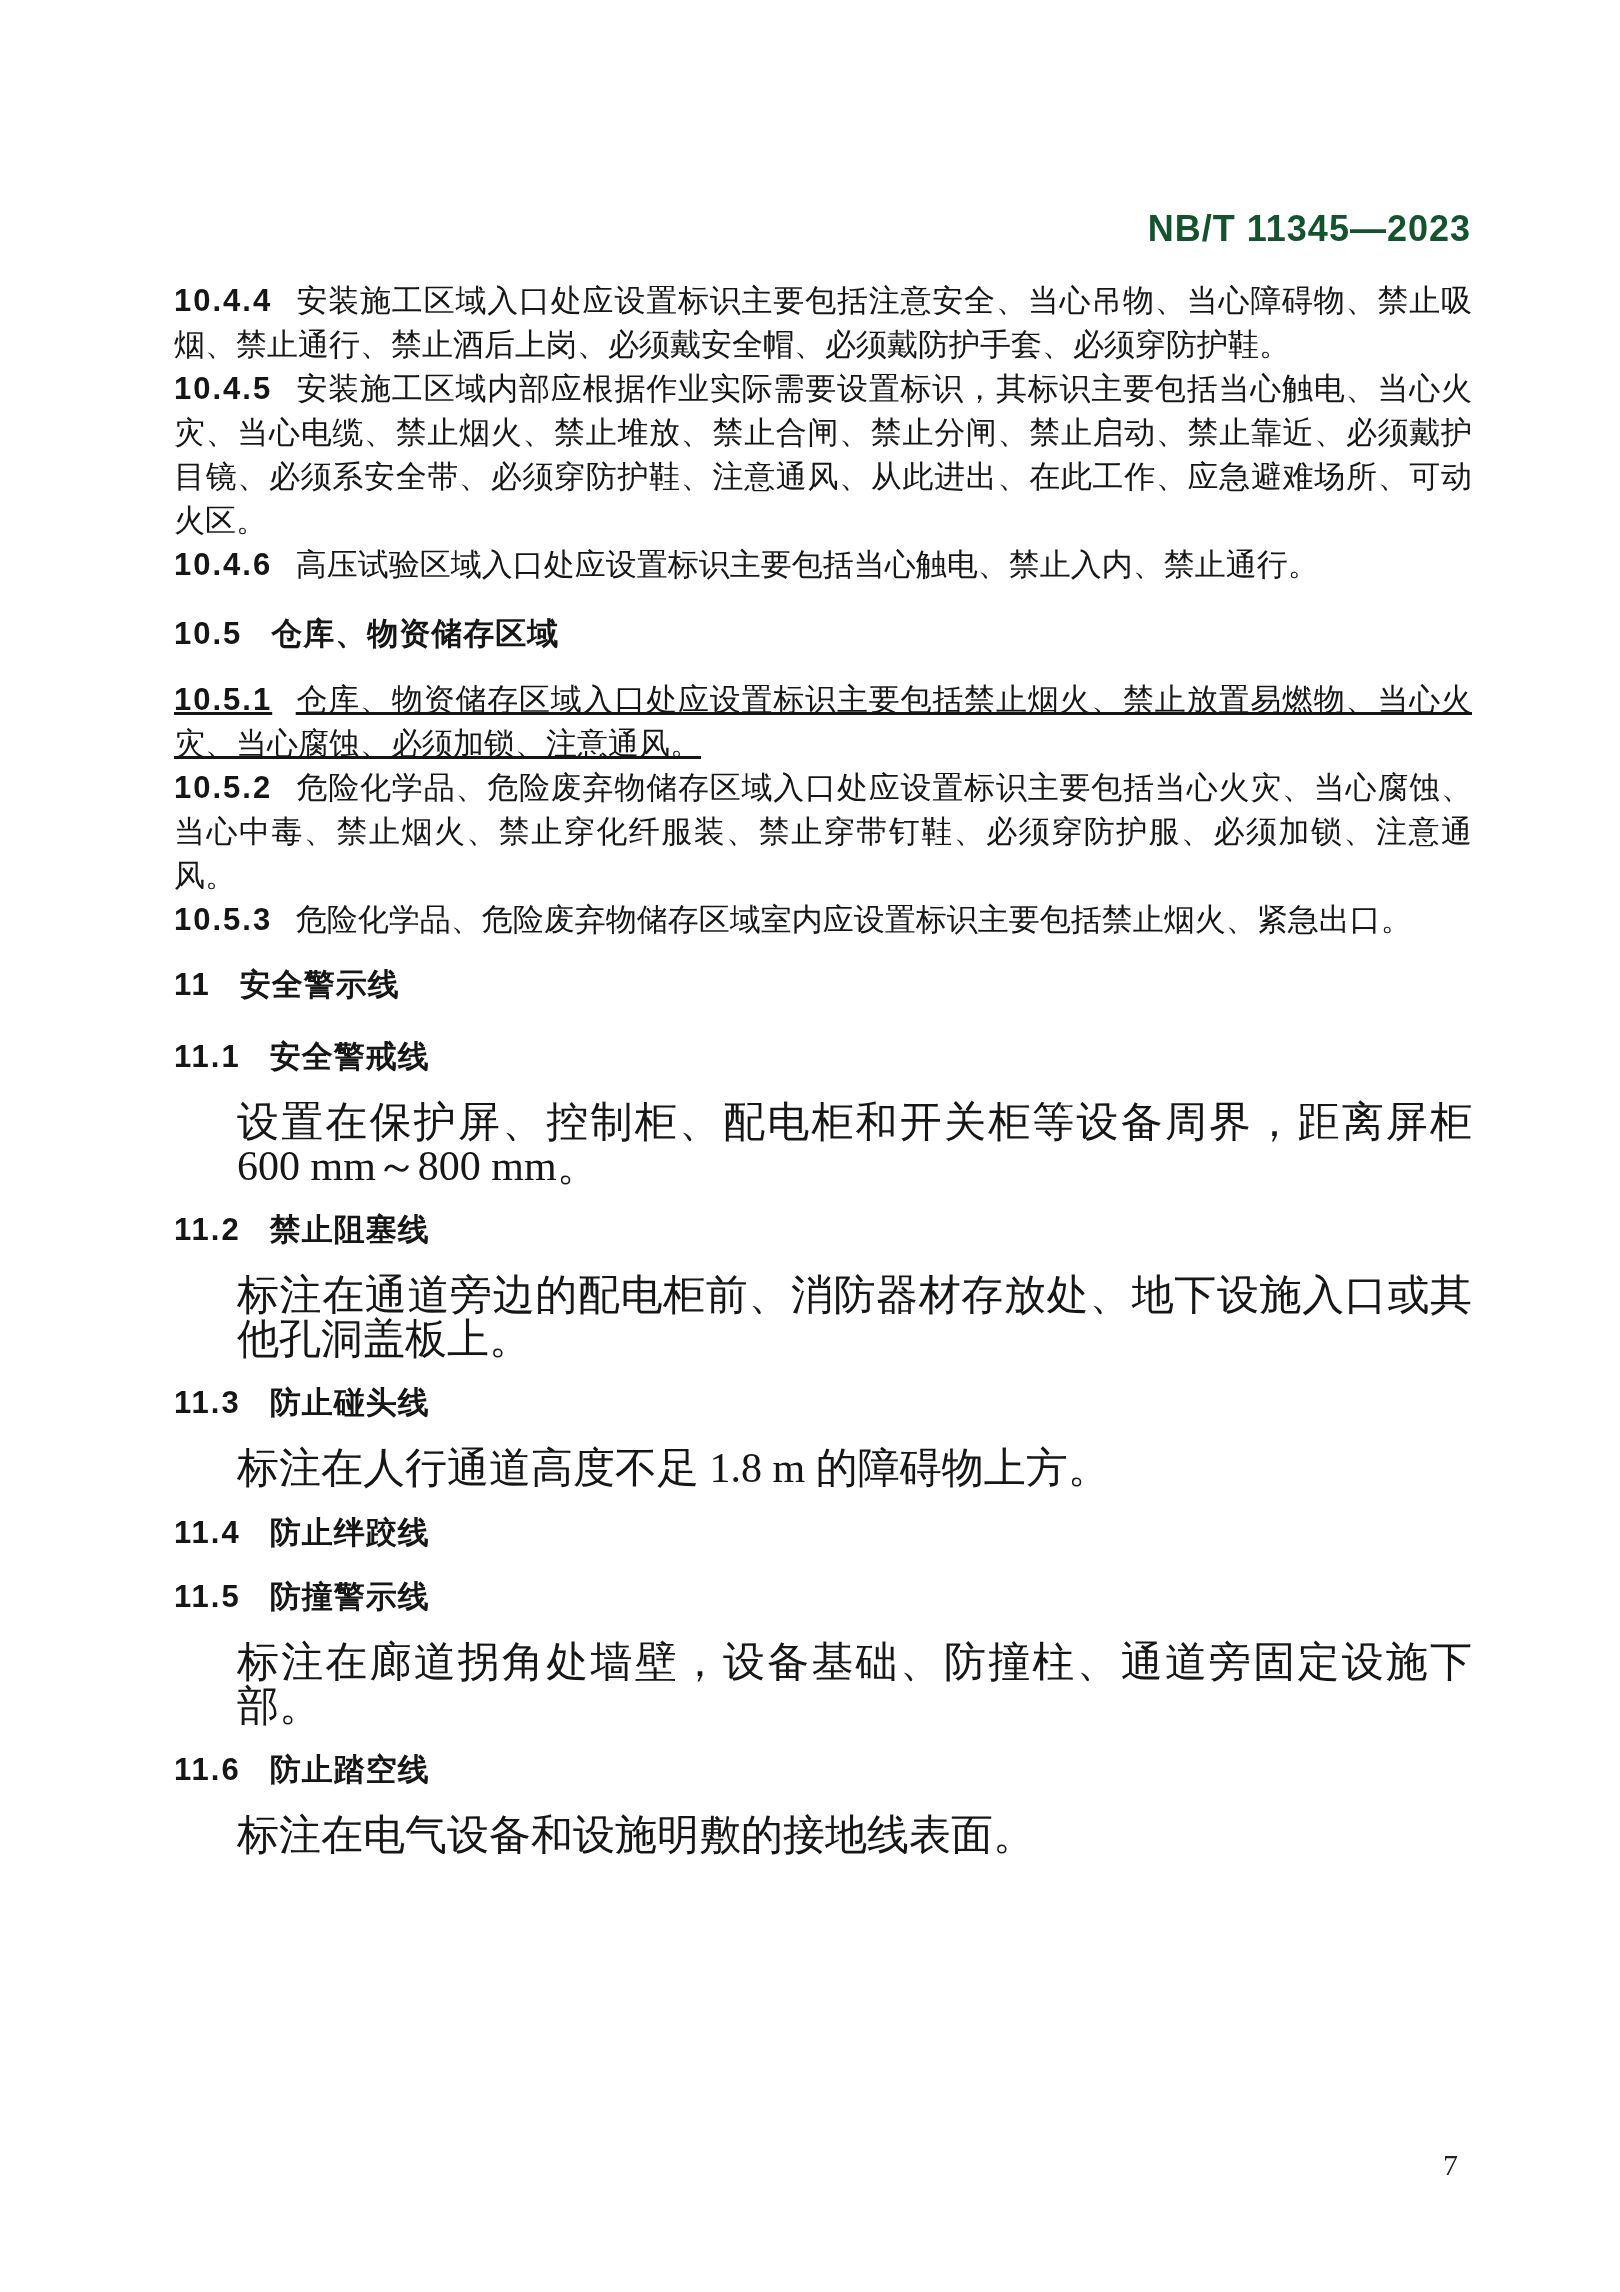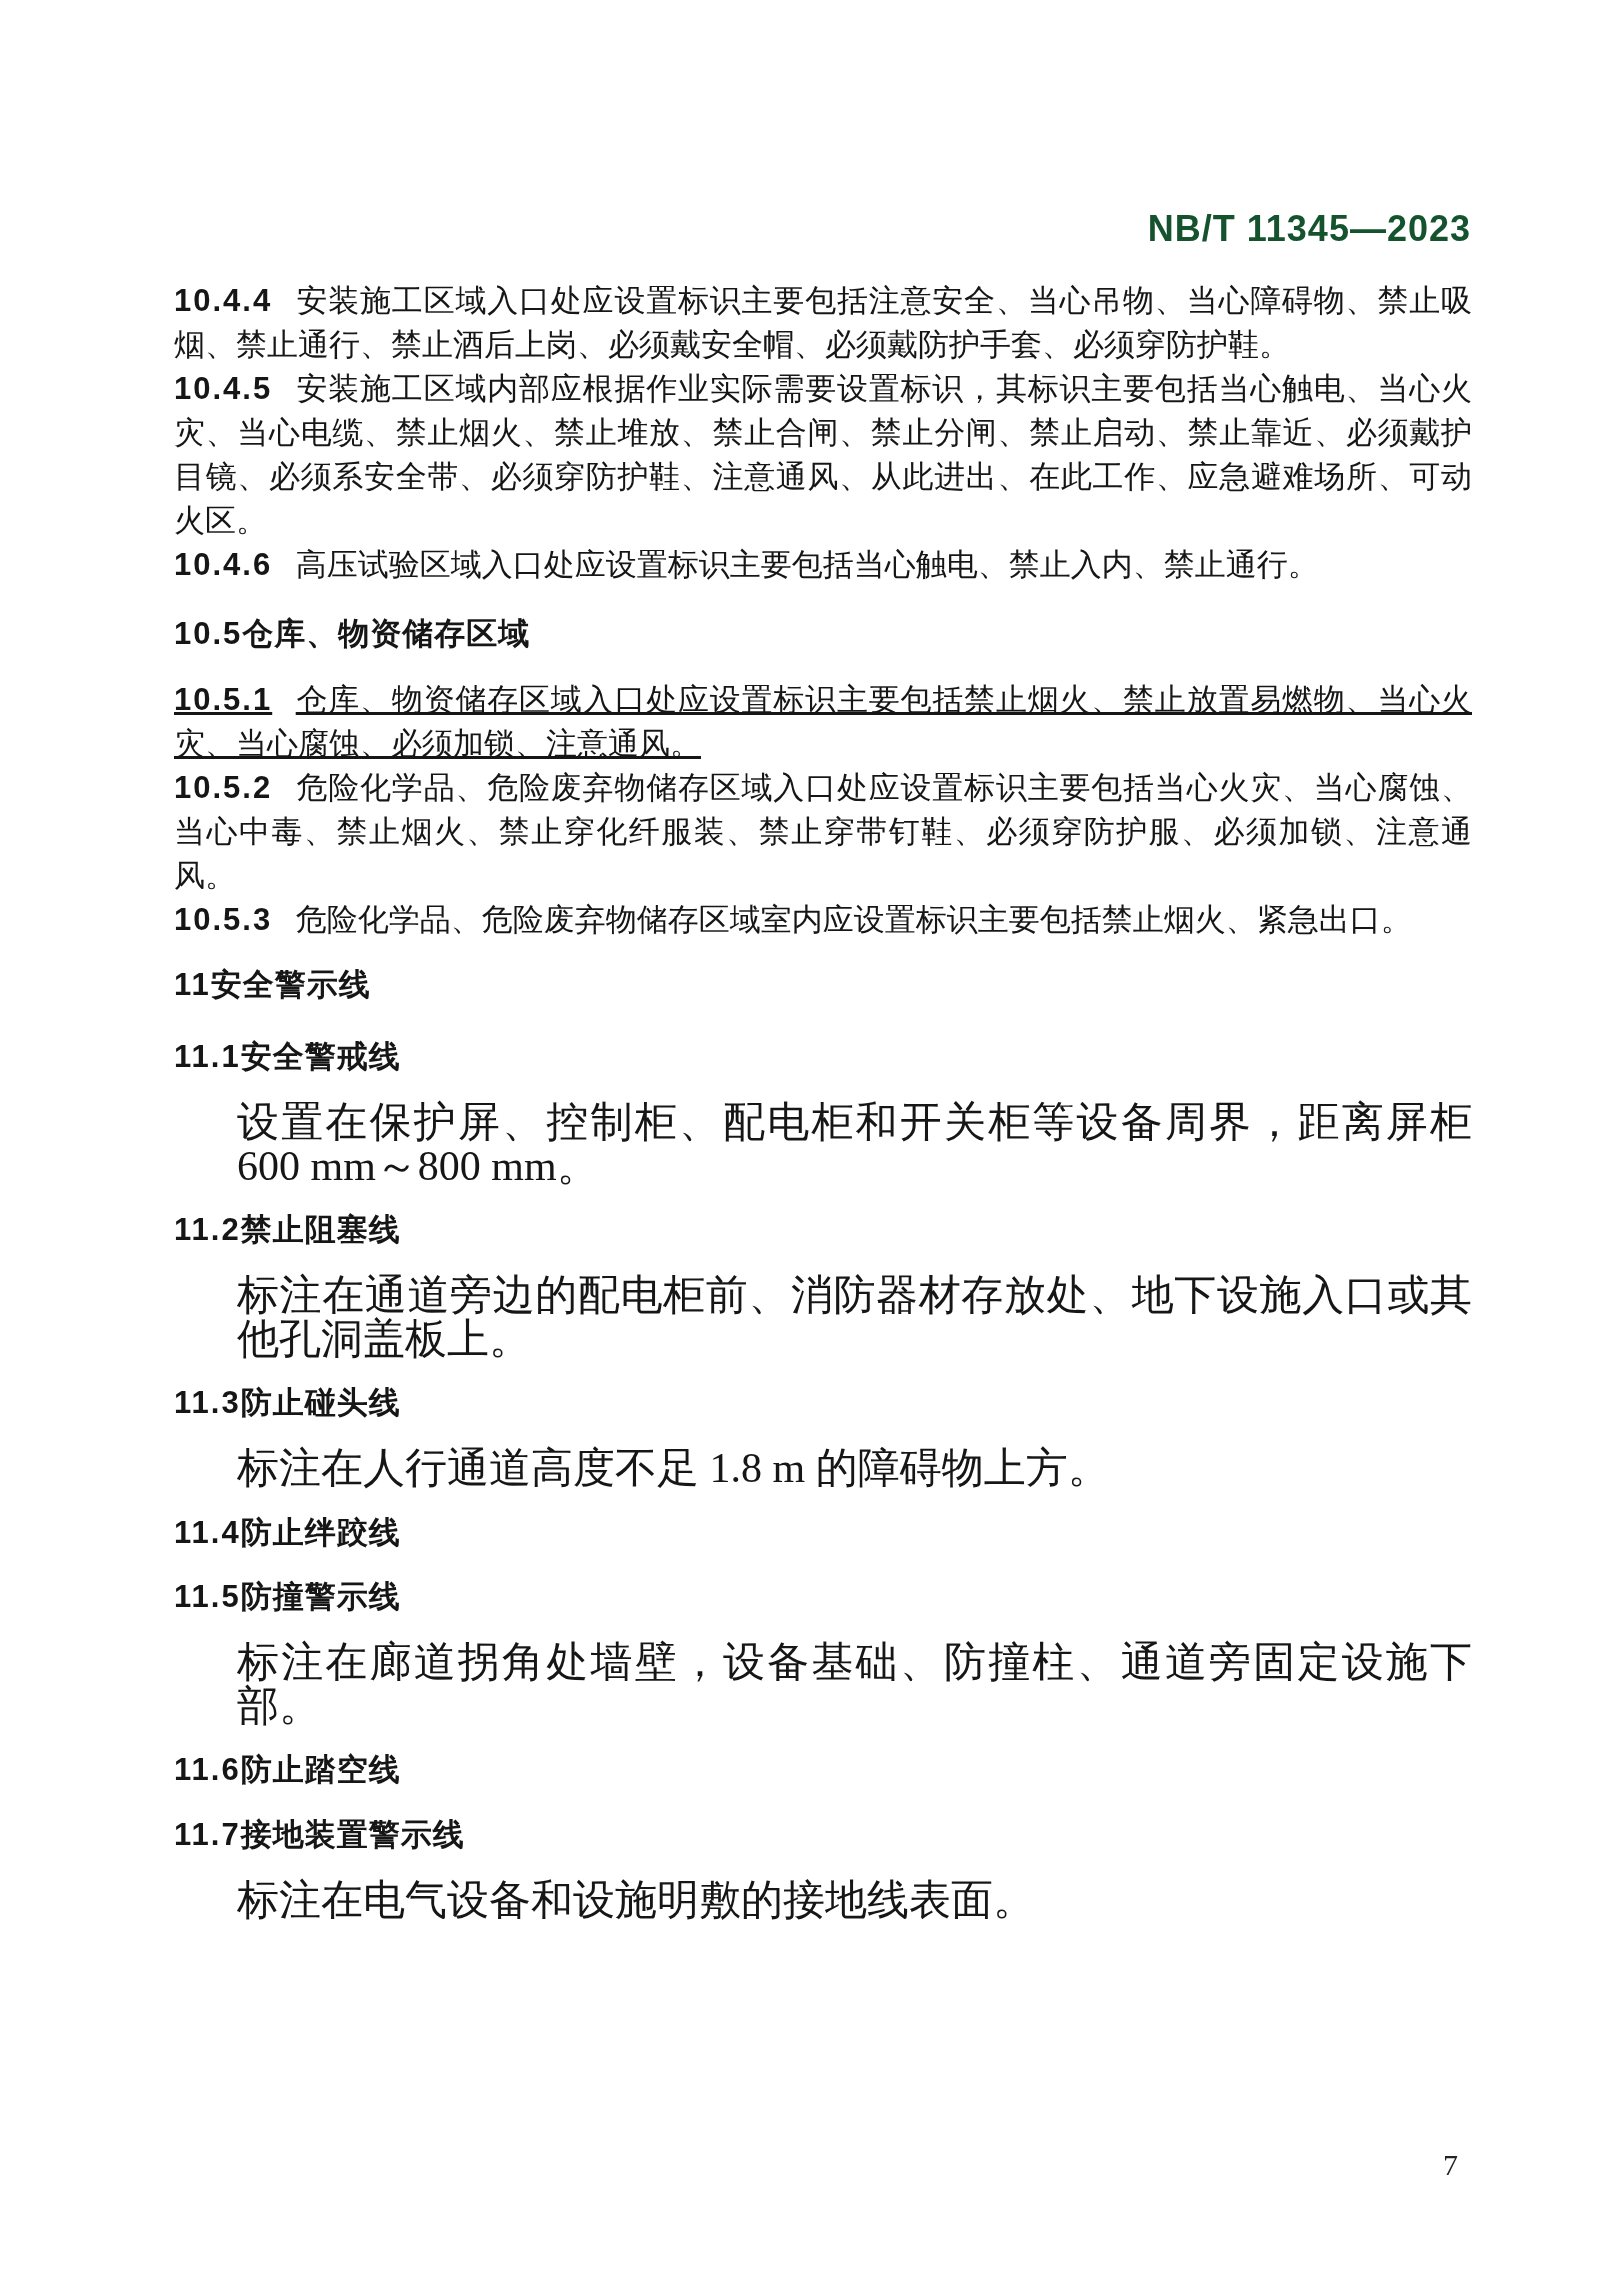--- a/index.html
+++ b/index.html
@@ -44,20 +44,21 @@
     margin:0;
     font-size:31px;
     line-height:44px;
     font-weight:700;
     font-family:"Liberation Sans","DejaVu Sans",sans-serif;
     letter-spacing:1px;
     text-align:left;
   }
   .heading .hnum{
     letter-spacing:2px;
+    margin-right:29px;
     white-space:nowrap;
   }
   .h-10-5{margin-top:24.5px;}
   .clause-after-heading{margin-top:22px;text-decoration:underline;}
   .h-ch11{margin-top:21.6px;}
   .sec11-h{margin-top:20.6px;}
   .sec11-h.first-sec{margin-top:28px;}
   .sec11-b{
     margin:20.6px 0 0 0;
     padding-left:63px;
@@ -108,21 +109,20 @@
     <h3 class="heading sec11-h"><span class="hnum">11.3</span><span class="htitle">防止碰头线</span></h3>
     <p class="sec11-b">标注在人行通道高度不足 1.8 m 的障碍物上方。</p>
 
     <h3 class="heading sec11-h"><span class="hnum">11.4</span><span class="htitle">防止绊跤线</span></h3>
 
     <h3 class="heading sec11-h"><span class="hnum">11.5</span><span class="htitle">防撞警示线</span></h3>
     <p class="sec11-b">标注在廊道拐角处墙壁，设备基础、防撞柱、通道旁固定设施下部。</p>
 
     <h3 class="heading sec11-h"><span class="hnum">11.6</span><span class="htitle">防止踏空线</span></h3>
 
-    <h3 class="heading sec11-h"><span class="hnum">11.7</span><span class="htitle">接地装置警示线</span></h3>
     <p class="sec11-b">标注在电气设备和设施明敷的接地线表面。</p>
 
   </main>
 
   <div class="page-number">7</div>
 
 </div>
 
 
 </body></html>

